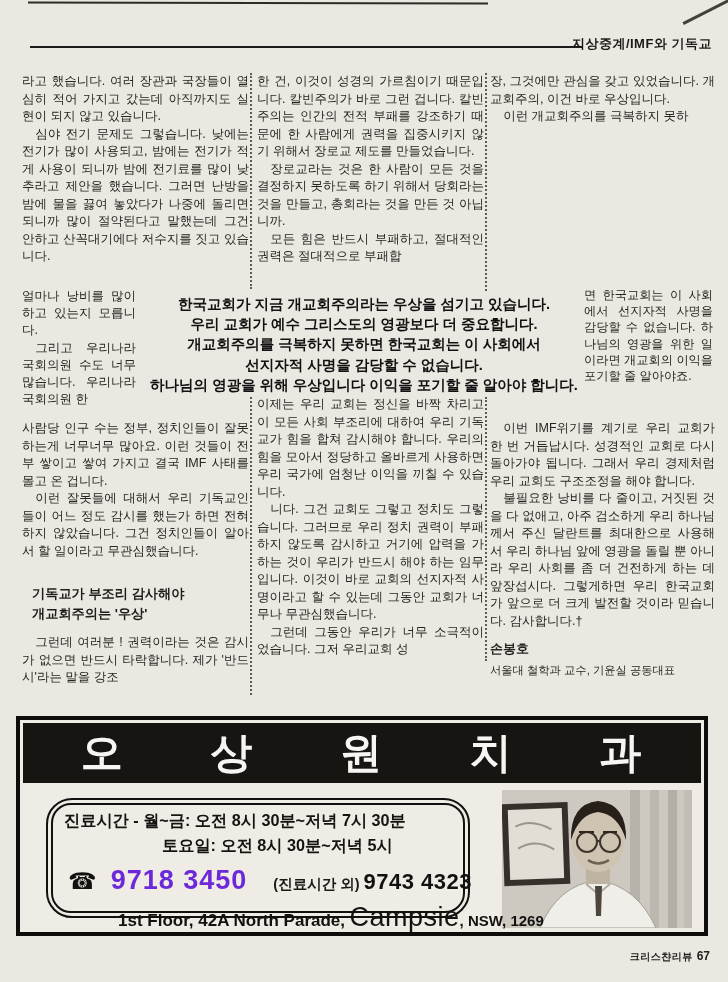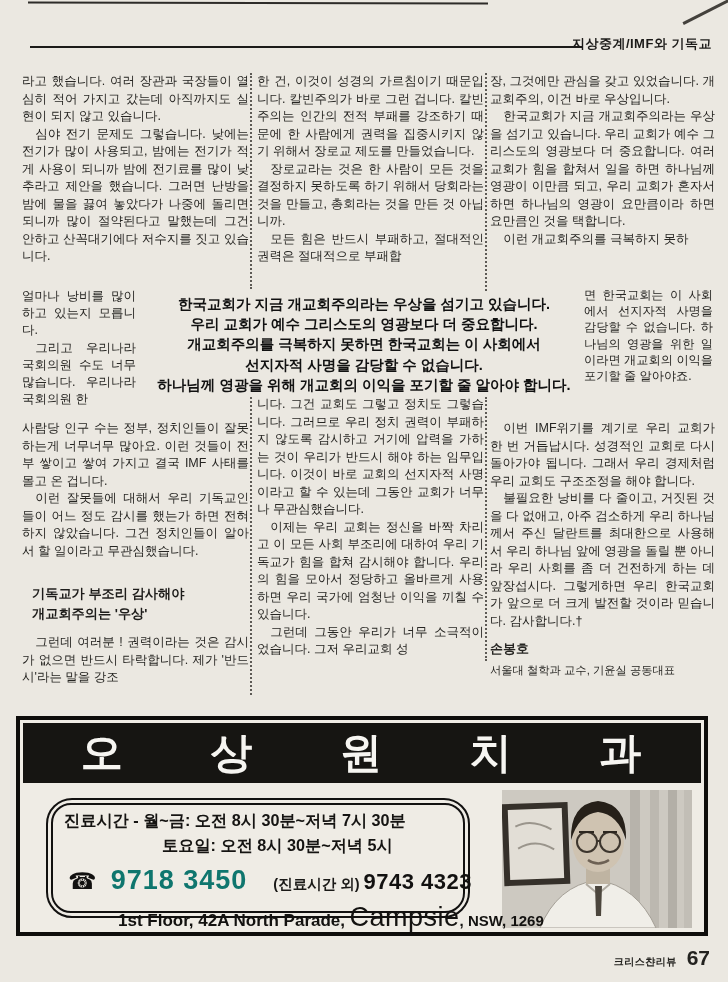--- a/index.html
+++ b/index.html
@@ -39,32 +39,32 @@
   .ad{position:absolute;left:16px;top:716px;width:692px;height:220px;border:4px solid #0e0d0b;background:#efece5;box-sizing:border-box;}
   .ad-banner{margin:3px;height:60px;background:#161512;display:flex;align-items:center;justify-content:center;
     color:#f6f5f1;font-size:42px;font-weight:700;word-spacing:72px;letter-spacing:2px;}
   .ad-content{position:relative;height:144px;}
   .hours-box{position:absolute;left:26px;top:12px;width:424px;height:120px;border:2px solid #121110;border-radius:26px;box-sizing:border-box;padding:10px 10px 0 16px;}
   .hours-box::before{content:"";position:absolute;inset:3px;border:2px solid #121110;border-radius:20px;pointer-events:none;}
   .hours-line1{font-size:16.2px;font-weight:700;color:#151412;white-space:nowrap;}
   .hours-line2{font-size:16.2px;font-weight:700;color:#151412;margin:3px 0 0 98px;white-space:nowrap;}
   .phone-row{display:flex;align-items:baseline;margin:8px 0 0 4px;white-space:nowrap;}
   .phone-icon{font-size:23px;color:#121110;margin-right:14px;}
-  .phone-main{font-size:27px;font-weight:700;letter-spacing:1px;color:#0f766e;}
+  .phone-main{font-size:27px;font-weight:700;letter-spacing:1px;color:#6d28d9;}
   .phone-alt-label{font-size:14.5px;font-weight:700;color:#1a1917;margin-left:26px;}
   .phone-alt{font-size:22px;font-weight:700;color:#121110;margin-left:4px;letter-spacing:.5px;}
   .ad-address{position:absolute;left:98px;top:116px;white-space:nowrap;color:#131210;}
   .addr-prefix{font-size:17px;font-weight:700;}
   .addr-city{font-size:27px;font-weight:400;letter-spacing:.5px;}
   .addr-suffix{font-size:15px;font-weight:700;}
   .ad-photo{position:absolute;right:12px;top:4px;width:190px;height:138px;background:#c9c5be;overflow:hidden;}
   
   .footer{position:absolute;right:18px;top:946px;white-space:nowrap;color:#23221f;}
   .footer .mag{font-size:10px;font-weight:700;letter-spacing:.5px;}
-  .footer .pg{font-size:21px;font-weight:700;margin-left:10px;}
+  .footer .pg{font-size:12px;font-weight:700;margin-left:4px;}
 </style>
 </head>
 <body>
 
 <div class="top-edge"></div>
 <div class="corner-mark"></div>
 
 <div class="header-rule"></div>
 <div class="header-label">지상중계/IMF와 기독교</div>
 
@@ -92,48 +92,47 @@
 <div class="textblock" style="left:22px;top:634px;width:227px;">
     <p class="para">그런데 여러분 ! 권력이라는 것은 감시가 없으면 반드시 타락합니다. 제가 '반드시'라는 말을 강조</p>
   </div>
 
 <div class="textblock cont" style="left:257px;top:73px;width:227px;">
     <p class="para">한 건, 이것이 성경의 가르침이기 때문입니다. 칼빈주의가 바로 그런 겁니다. 칼빈주의는 인간의 전적 부패를 강조하기 때문에 한 사람에게 권력을 집중시키지 않기 위해서 장로교 제도를 만들었습니다.</p>
     <p class="para">장로교라는 것은 한 사람이 모든 것을 결정하지 못하도록 하기 위해서 당회라는 것을 만들고, 총회라는 것을 만든 것 아닙니까.</p>
     <p class="para">모든 힘은 반드시 부패하고, 절대적인 권력은 절대적으로 부패합</p>
   </div>
 <div class="textblock cont" style="left:257px;top:396px;width:227px;">
+    <p class="para">이제는 우리 교회는 정신을 바짝 차리고 이 모든 사회 부조리에 대하여 우리 기독교가 힘을 합쳐 감시해야 합니다. 우리의 힘을 모아서 정당하고 올바르게 사용하면 우리 국가에 엄청난 이익을 끼칠 수 있습니다.</p>
     <p class="para">니다. 그건 교회도 그렇고 정치도 그렇습니다. 그러므로 우리 정치 권력이 부패하지 않도록 감시하고 거기에 압력을 가하는 것이 우리가 반드시 해야 하는 임무입니다. 이것이 바로 교회의 선지자적 사명이라고 할 수 있는데 그동안 교회가 너무나 무관심했습니다.</p>
-    <p class="para">이제는 우리 교회는 정신을 바짝 차리고 이 모든 사회 부조리에 대하여 우리 기독교가 힘을 합쳐 감시해야 합니다. 우리의 힘을 모아서 정당하고 올바르게 사용하면 우리 국가에 엄청난 이익을 끼칠 수 있습니다.</p>
     <p class="para">그런데 그동안 우리가 너무 소극적이었습니다. 그저 우리교회 성</p>
   </div>
 
 <div class="textblock cont" style="left:490px;top:73px;width:225px;">
     <p class="para">장, 그것에만 관심을 갖고 있었습니다. 개교회주의, 이건 바로 우상입니다.</p>
-    <p class="para">한국교회가 지금 개교회주의라는 우상을 섬기고 있습니다. 우리 교회가 예수 그리스도의 영광보다 더 중요합니다. 여러 교회가 힘을 합쳐서 일을 하면 하나님께 영광이 이만큼 되고, 우리 교회가 혼자서 하면 하나님의 영광이 요만큼이라 하면 요만큼인 것을 택합니다.</p>
     <p class="para">이런 개교회주의를 극복하지 못하</p>
   </div>
 <div class="textblock cont narrow3" style="left:584px;top:287px;width:129px;">
     <p class="para">면 한국교회는 이 사회에서 선지자적 사명을 감당할 수 없습니다. 하나님의 영광을 위한 일이라면 개교회의 이익을 포기할 줄 알아야죠.</p>
   </div>
 <div class="textblock" style="left:490px;top:420px;width:225px;">
   <div>
       <p class="para">이번 IMF위기를 계기로 우리 교회가 한 번 거듭납시다. 성경적인 교회로 다시 돌아가야 됩니다. 그래서 우리 경제처럼 우리 교회도 구조조정을 해야 합니다.</p>
       <p class="para">불필요한 낭비를 다 줄이고, 거짓된 것을 다 없애고, 아주 검소하게 우리 하나님께서 주신 달란트를 최대한으로 사용해서 우리 하나님 앞에 영광을 돌릴 뿐 아니라 우리 사회를 좀 더 건전하게 하는 데 앞장섭시다. 그렇게하면 우리 한국교회가 앞으로 더 크게 발전할 것이라 믿습니다. 감사합니다.†</p>
     </div>
   <div class="sig-name">손봉호</div>
   <div class="sig-title">서울대 철학과 교수, 기윤실 공동대표</div>
 </div>
 
 <div class="pull-quote">
     <p class="para">한국교회가 지금 개교회주의라는 우상을 섬기고 있습니다.</p>
     <p class="para">우리 교회가 예수 그리스도의 영광보다 더 중요합니다.</p>
     <p class="para">개교회주의를 극복하지 못하면 한국교회는 이 사회에서</p>
     <p class="para">선지자적 사명을 감당할 수 없습니다.</p>
-    <p class="para">하나님께 영광을 위해 개교회의 이익을 포기할 줄 알아야 합니다.</p>
+    <p class="para">하나님의 영광을 위해 우상입니다 이익을 포기할 줄 알아야 합니다.</p>
   </div>
 
 <div class="ad">
   <div class="ad-banner">오 상 원 치 과</div>
   <div class="ad-content">
     <div class="hours-box">
       <div class="hours-line1">진료시간 - 월~금: 오전 8시 30분~저녁 7시 30분</div>
       <div class="hours-line2">토요일: 오전 8시 30분~저녁 5시</div>
       <div class="phone-row">
         <span class="phone-icon">☎</span>

